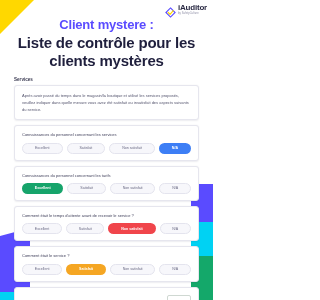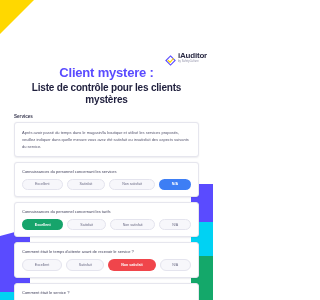--- a/index.html
+++ b/index.html
@@ -38,37 +38,37 @@
   .deco-right-cyan {
     right: 0; top: 222px; width: 22px; height: 36px;
     background: #00d2f3;
   }
   .deco-right-green {
     right: 0; top: 256px; width: 22px; height: 44px;
     background: #14a86a;
   }
 
   
-  .header { position: relative; padding: 8px 10px 2px 10px; margin-top: 48px; }
+  .header { position: relative; padding: 8px 10px 2px 10px; }
   .logo {
     position: absolute; top: 4px; right: 6px;
     display: flex; align-items: center; gap: 2px;
   }
   .logo-mark { width: 11px; height: 11px; position: relative; }
   .logo-text-wrap { display: flex; flex-direction: column; line-height: 1; }
   .logo-name { font-size: 8px; font-weight: 700; color: #2b2b45; letter-spacing: -0.2px; }
   .logo-sub { font-size: 2.6px; color: #8b8ba3; letter-spacing: 0.1px; margin-top: 0.5px; }
 
   .title-block { text-align: center; padding-top: 10px; }
   .title-line1 {
     font-size: 13px; font-weight: 700; color: #5a4bff;
     letter-spacing: -0.2px; line-height: 1.15;
   }
   .title-line2 {
-    font-size: 10px; font-weight: 700; color: #1f1f3d;
+    font-size: 15px; font-weight: 700; color: #1f1f3d;
     letter-spacing: -0.2px; line-height: 1.18; margin-top: 1px;
   }
 
   .section-label {
     font-size: 4.6px; font-weight: 700; color: #3a3a52;
     padding: 6px 0 3px 14px;
   }
 
   
   .content { padding: 0 14px; position: relative; z-index: 2; }

